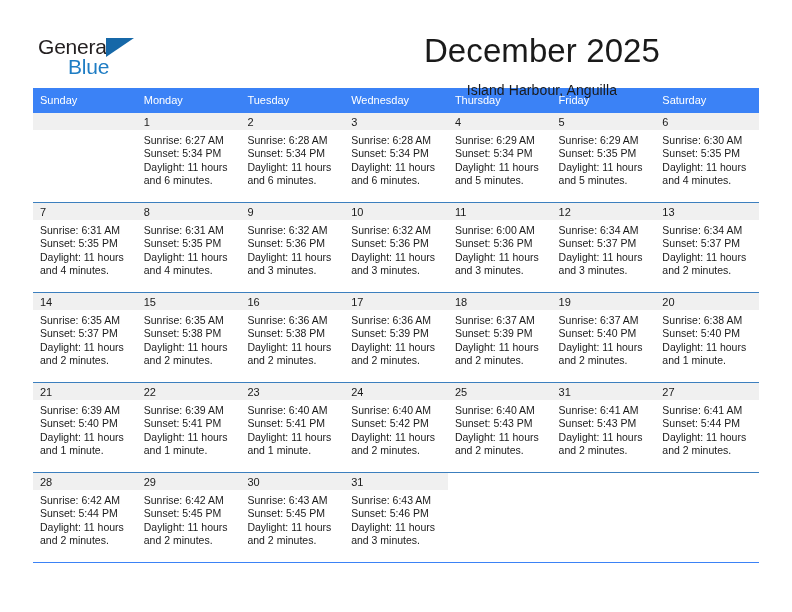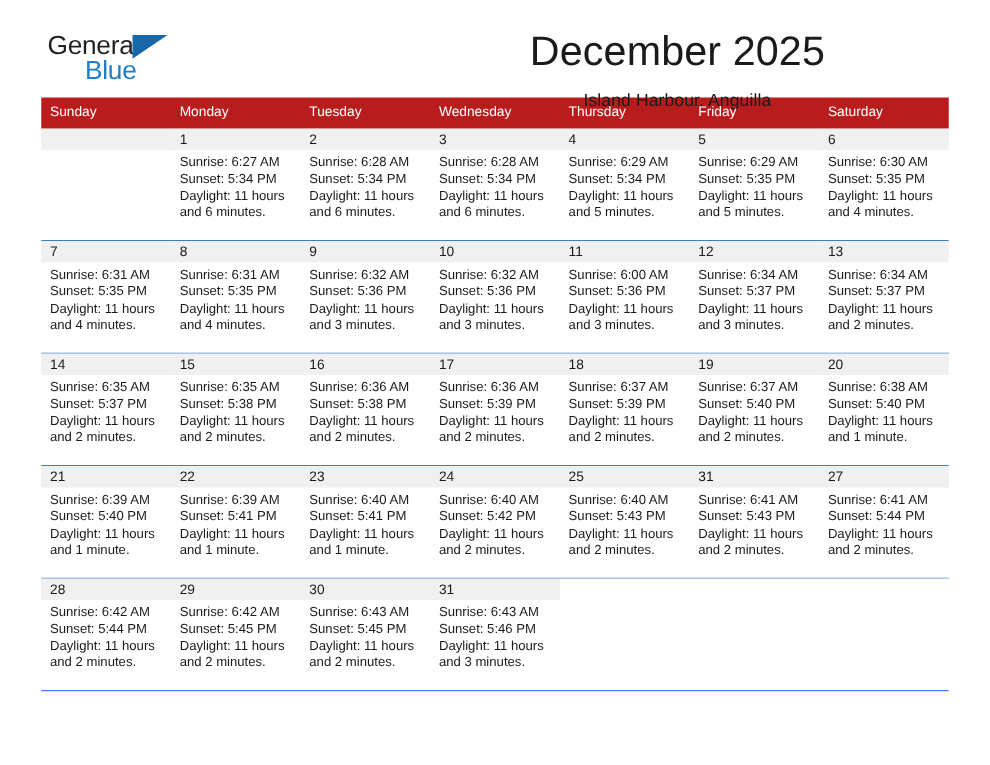--- a/index.html
+++ b/index.html
@@ -14,21 +14,21 @@
     font-family: "Liberation Sans", sans-serif;
     color: #000000;
     overflow: hidden;
   }
 
   .page {
     position: relative;
     width: 693px;
     height: 612px;
     box-sizing: border-box;
-    padding: 0 33px;
+    padding: 10px 33px;
   }
 
   
   .masthead {
     display: flex;
     align-items: flex-start;
     justify-content: space-between;
     height: 70px;
     padding-top: 26px;
     box-sizing: border-box;
@@ -88,21 +88,21 @@
   }
 
   
   .calendar {
     margin-top: 8px;
     width: 726px;
   }
 
   .dow-row {
     display: flex;
-    background: #b91c1c;
+    background: #3b82f6;
     align-items: center;
   }
   .dow-cell {
     flex: 1 1 0;
     box-sizing: border-box;
     padding: 5px 7px 6px 7px;
     font-size: 11px;
     color: #ffffff;
     line-height: 14px;
   }

